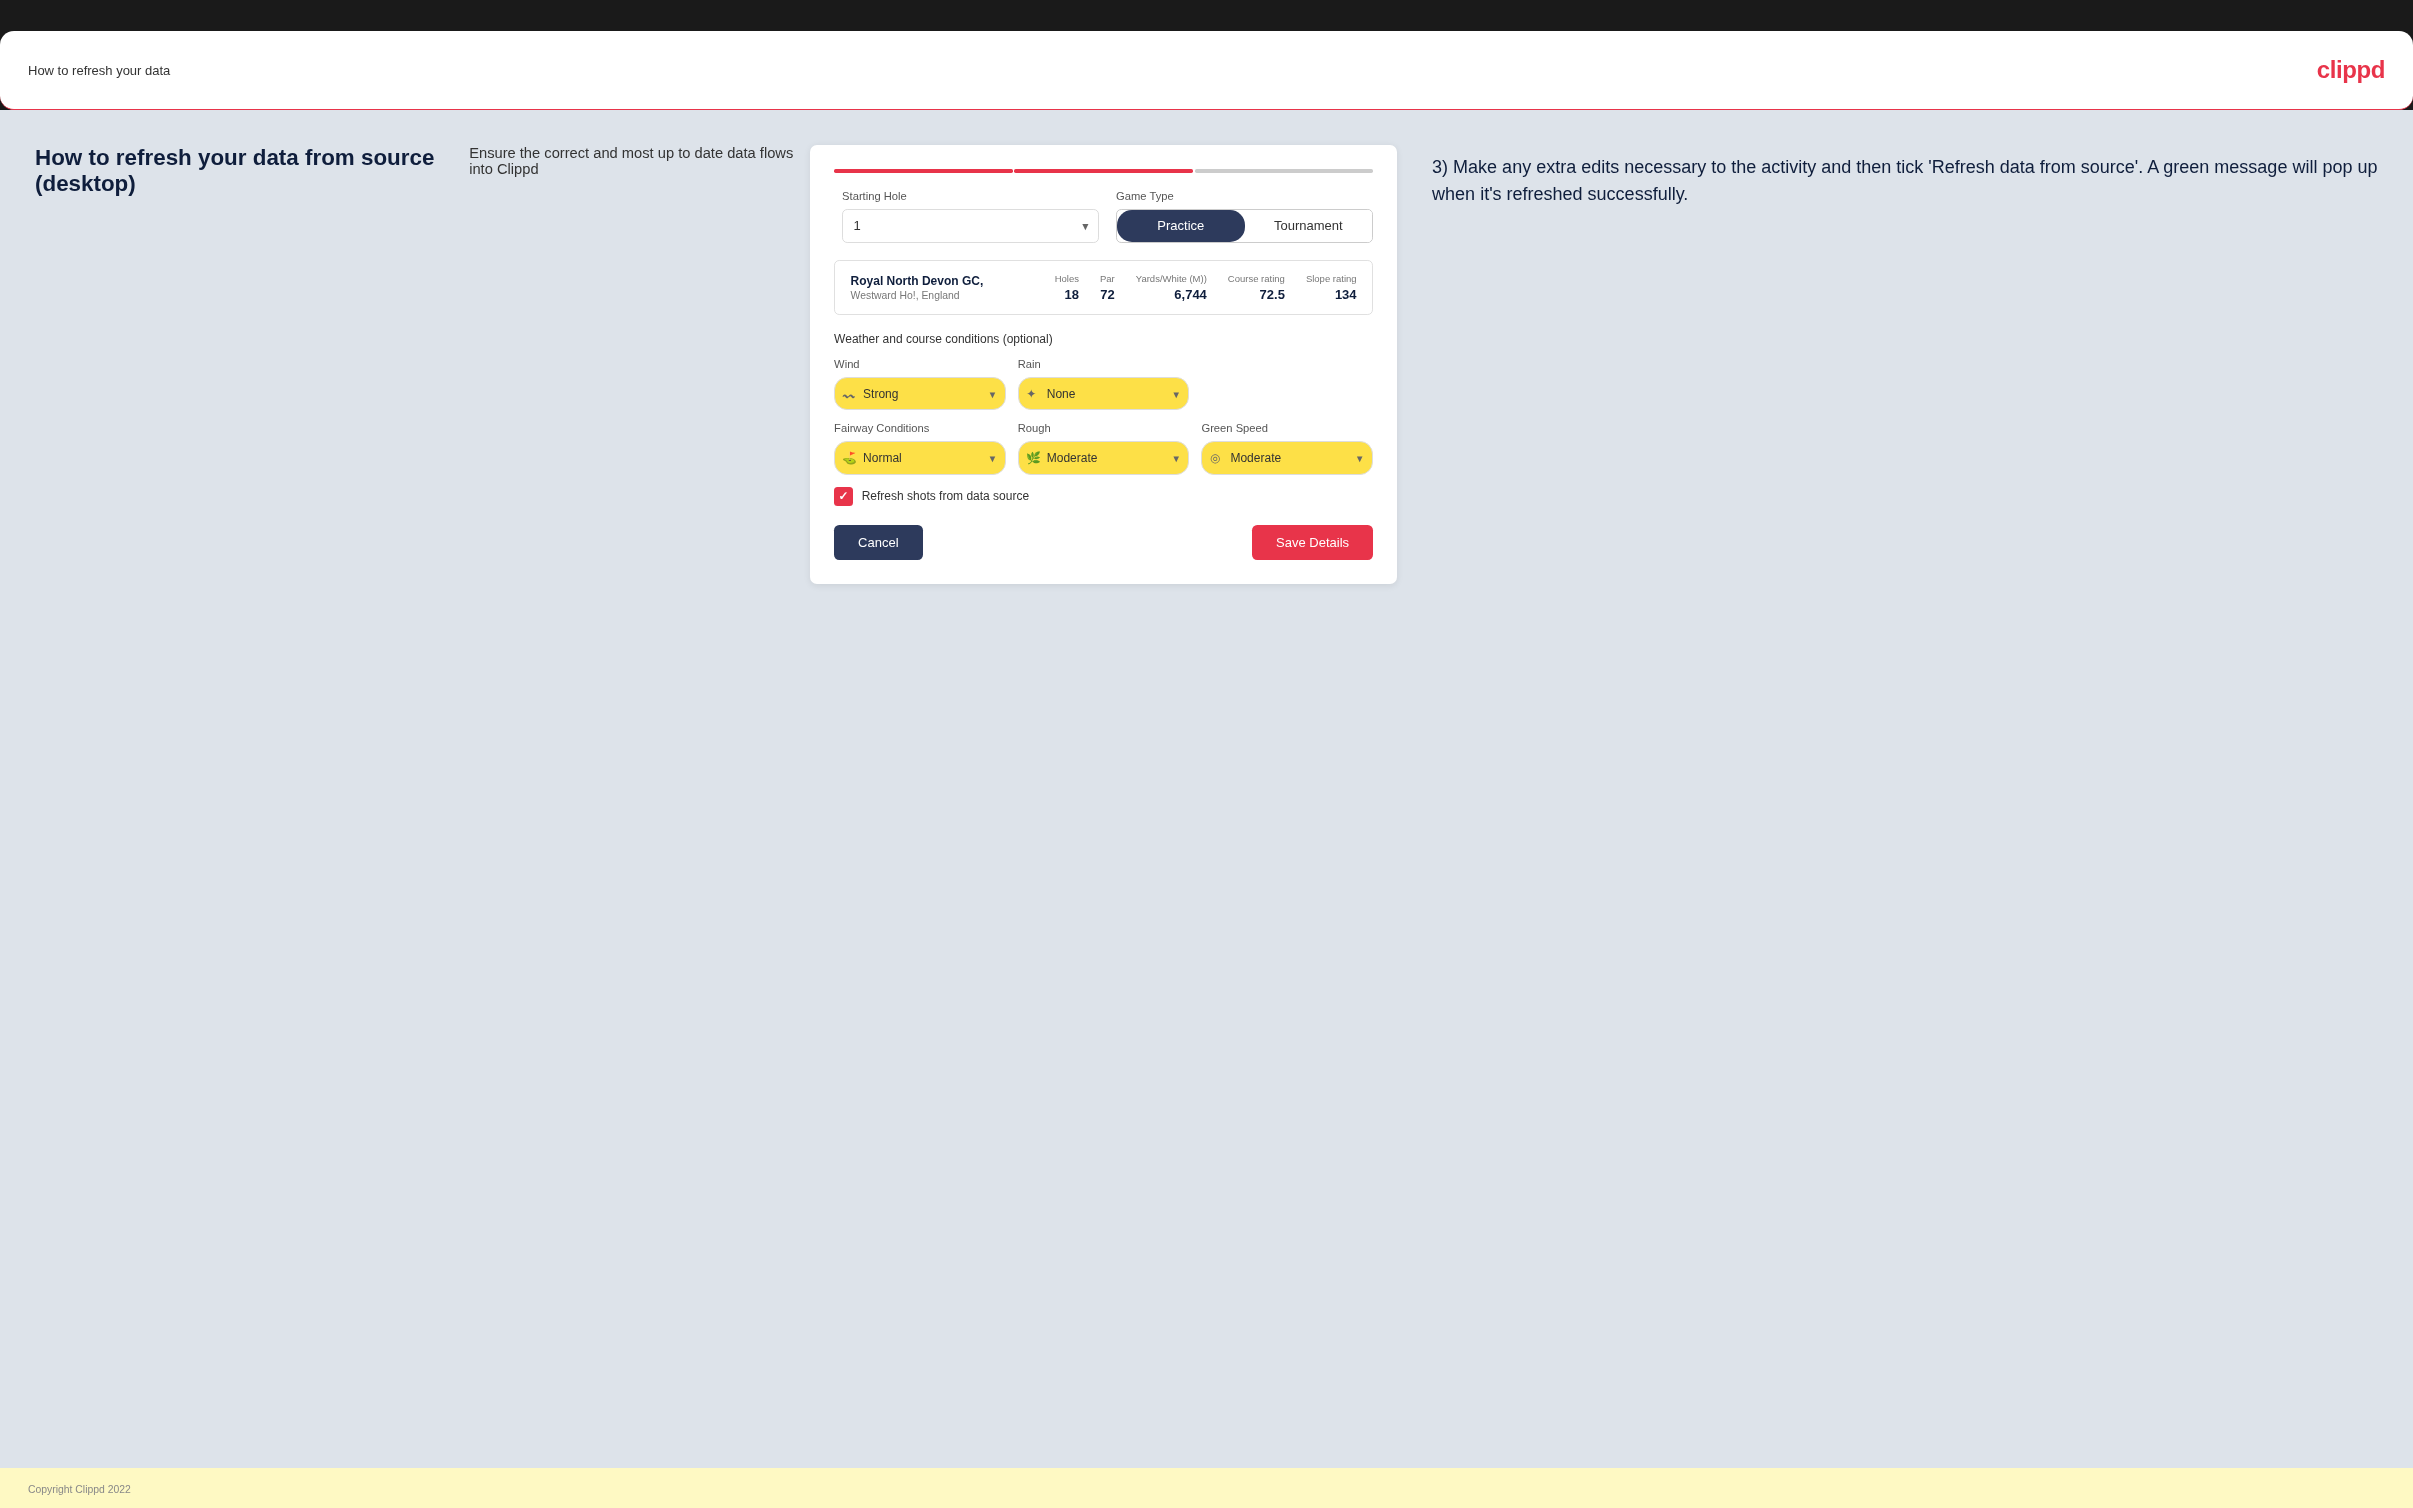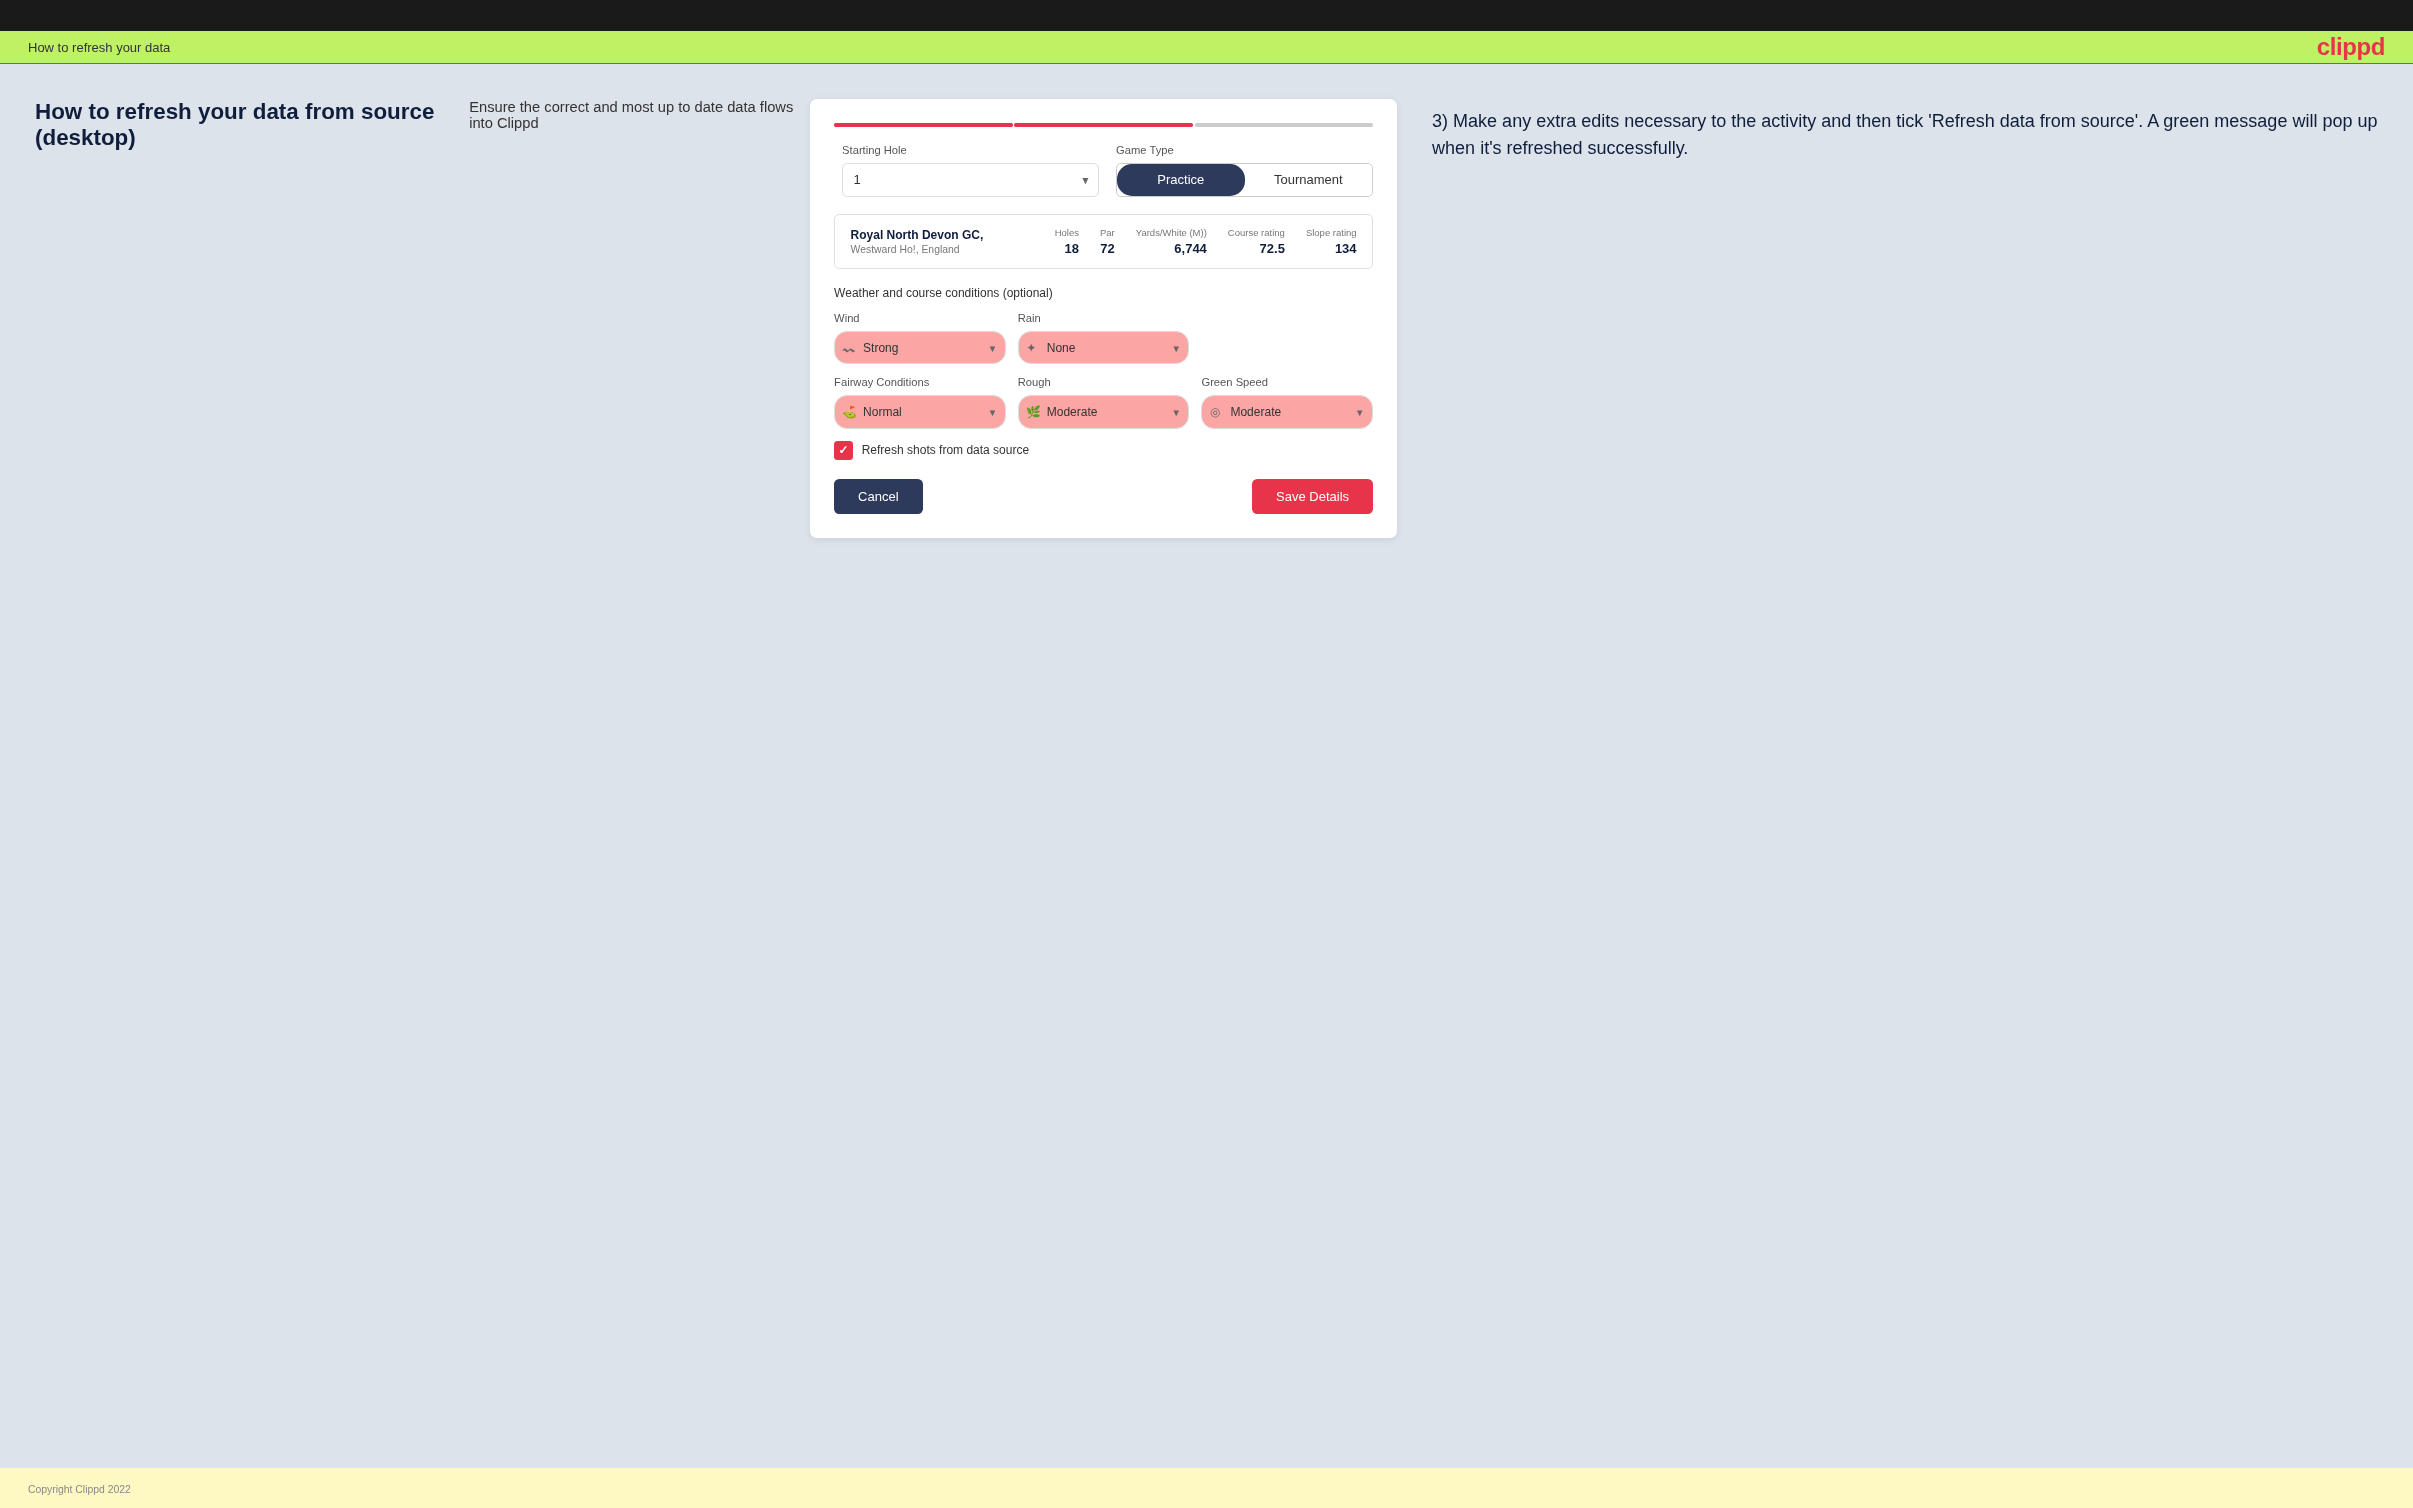--- a/index.html
+++ b/index.html
@@ -11,27 +11,28 @@
       flex-direction: column;
     }
 
     .top-bar {
       background: #1a1a1a;
       height: 31px;
       flex-shrink: 0;
     }
 
     .header {
-      background: #bef264;
-      padding: 2px 28px;
+      background: #ffffff;
+      padding: 25px 28px;
       display: flex;
       align-items: center;
       justify-content: space-between;
       border-bottom: 1.7px solid #e8344a;
       flex-shrink: 0;
+      border-radius: 14px;
     }
 
     .header-title {
       font-size: 13px;
       color: #333;
       font-weight: 400;
     }
 
     .logo {
       font-size: 24px;
@@ -229,21 +230,21 @@
       z-index: 1;
     }
 
     .select-with-icon select {
       width: 100%;
       padding: 8.6px 28px 8.6px 28px;
       border: 0.9px solid #ddd;
       border-radius: 13px;
       font-size: 12px;
       color: #333;
-      background: #fca5a5;
+      background: #fde047;
       appearance: none;
       cursor: pointer;
     }
 
     .select-with-icon .arrow-right {
       position: absolute;
       right: 8.6px;
       top: 50%;
       transform: translateY(-50%);
       color: #666;

